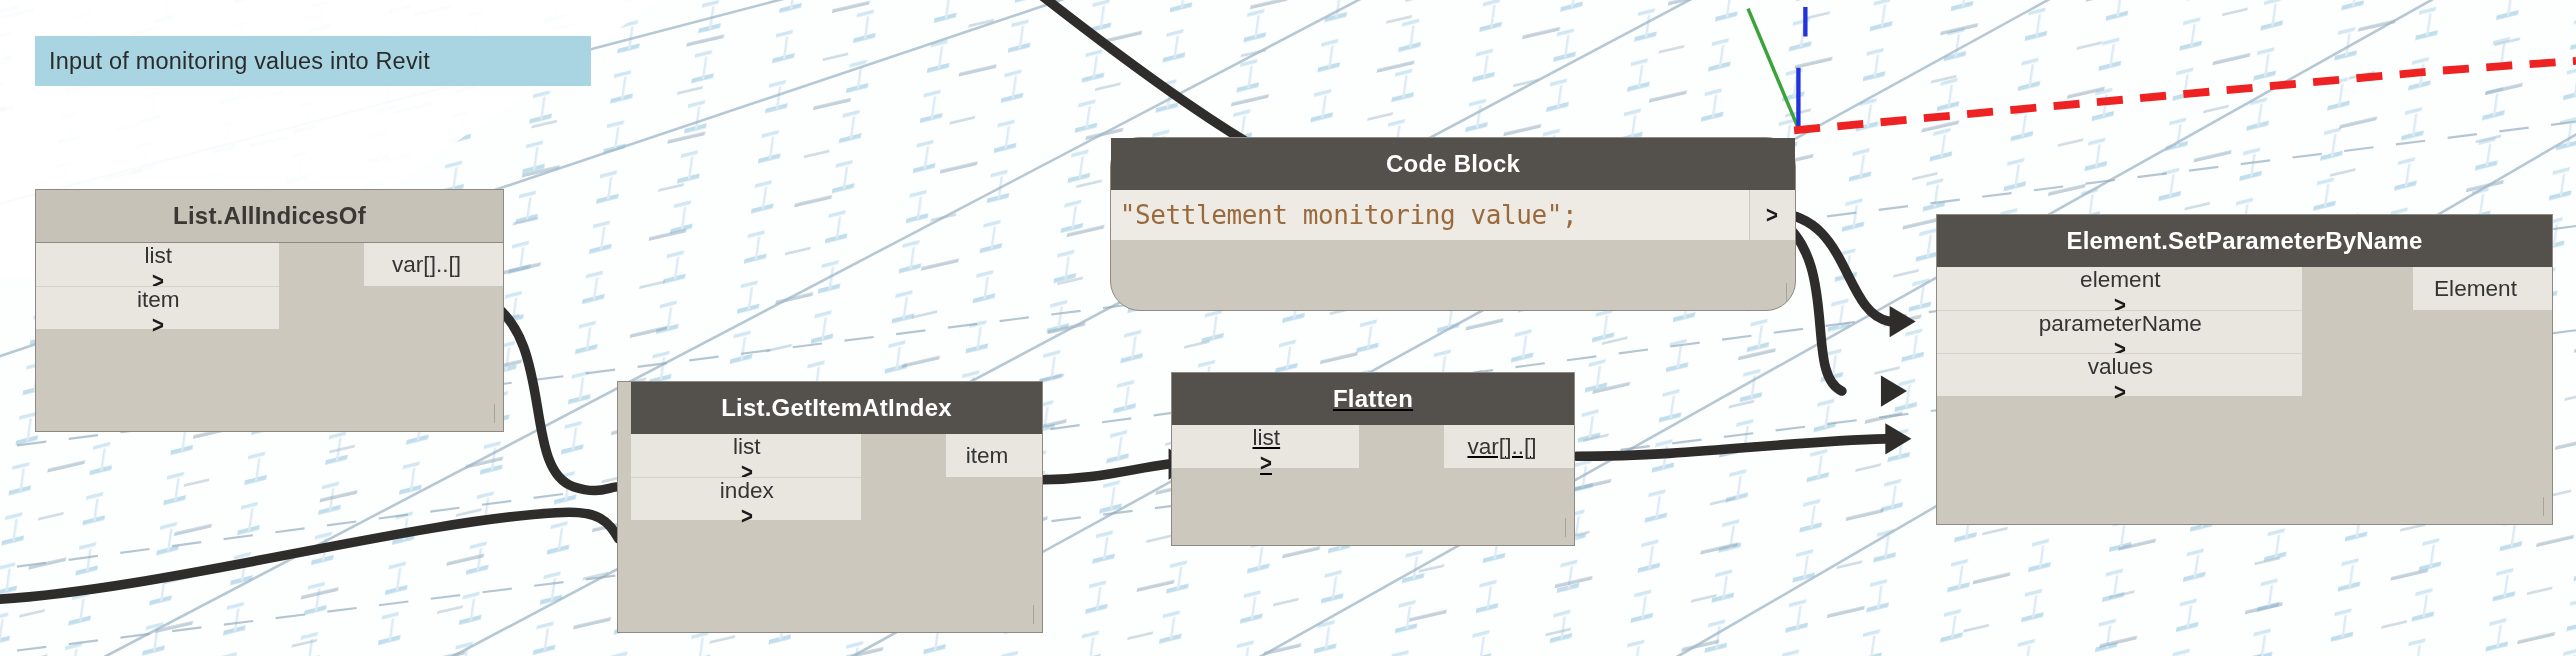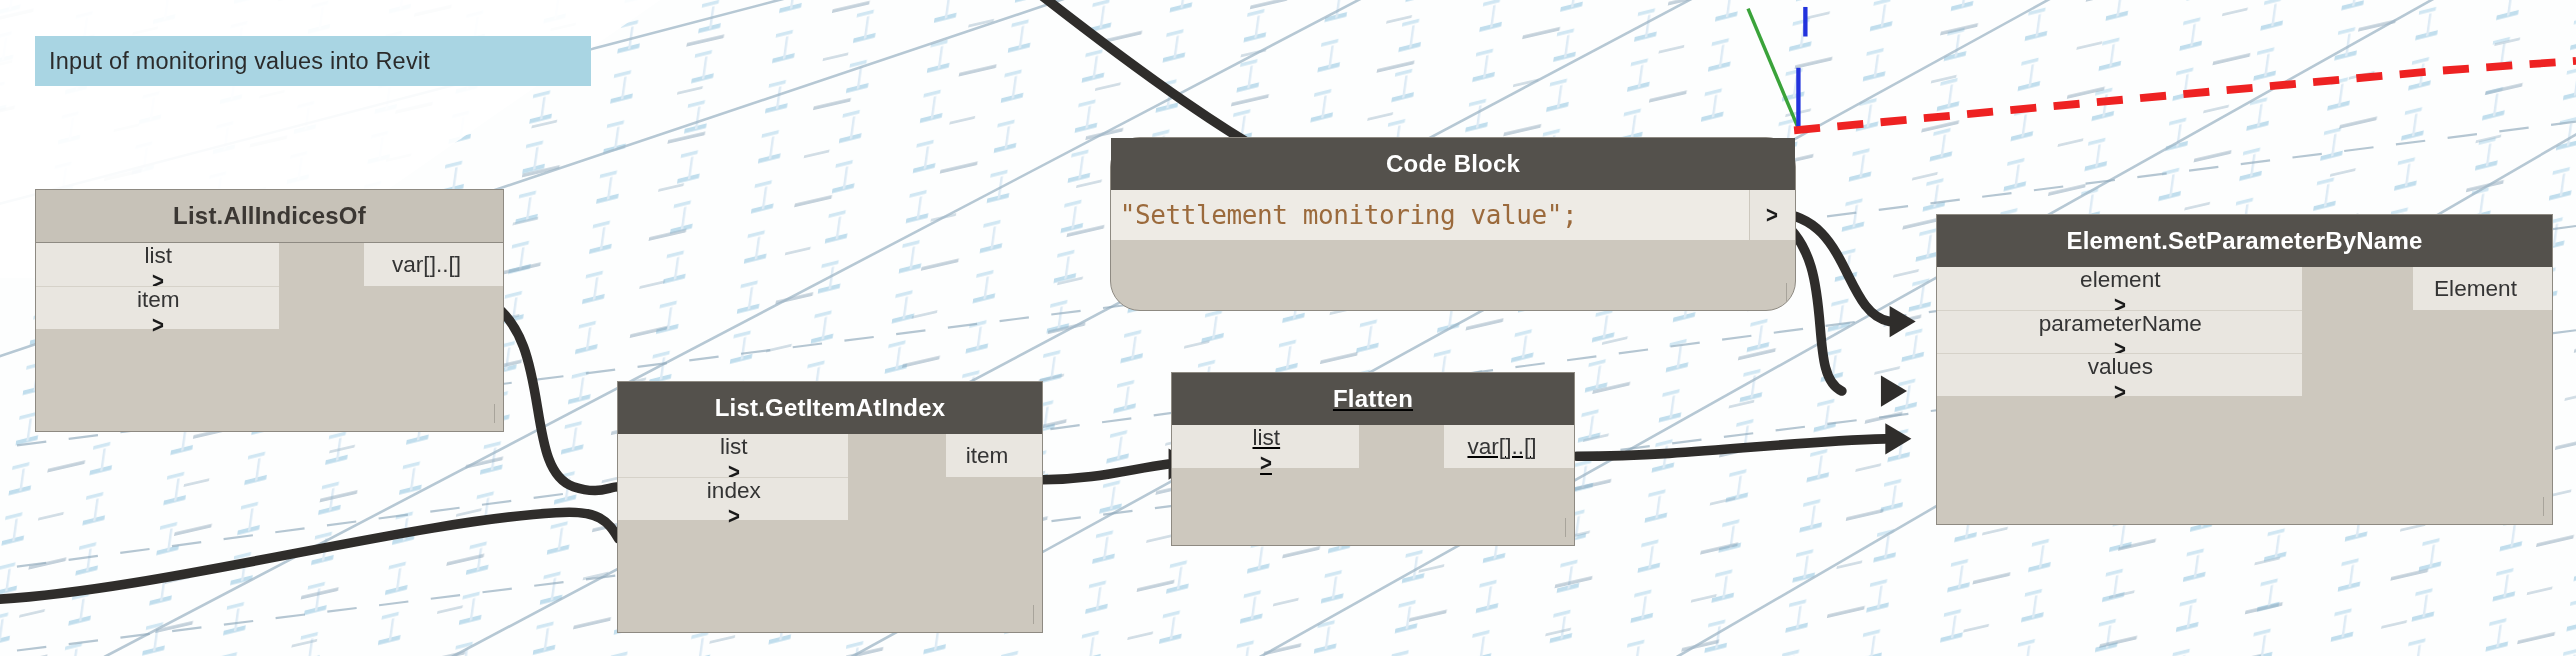--- a/index.html
+++ b/index.html
@@ -236,21 +236,21 @@
       </div>
       <div class="col-out" style="flex:1;">
         <div class="port out" style="width:139px;">
           <span class="port-label">Element</span>
         </div>
       </div>
       <div class="grip"></div>
     </div>
   </div>
 
-  <div class="node" style="left:617px;top:381px;width:426px;height:252px;">
+  <div class="node" style="left:617px;top:381px;width:426px;height:252px;padding-left:13px;">
     <div class="node-header dark">List.GetItemAtIndex</div>
     <div class="node-body">
       <div class="col-in" style="width:230px;">
         <div class="port in">
           <span class="port-label">list</span>
           <span class="chev">&gt;</span>
         </div>
         <div class="port in">
           <span class="port-label">index</span>
           <span class="chev">&gt;</span>

